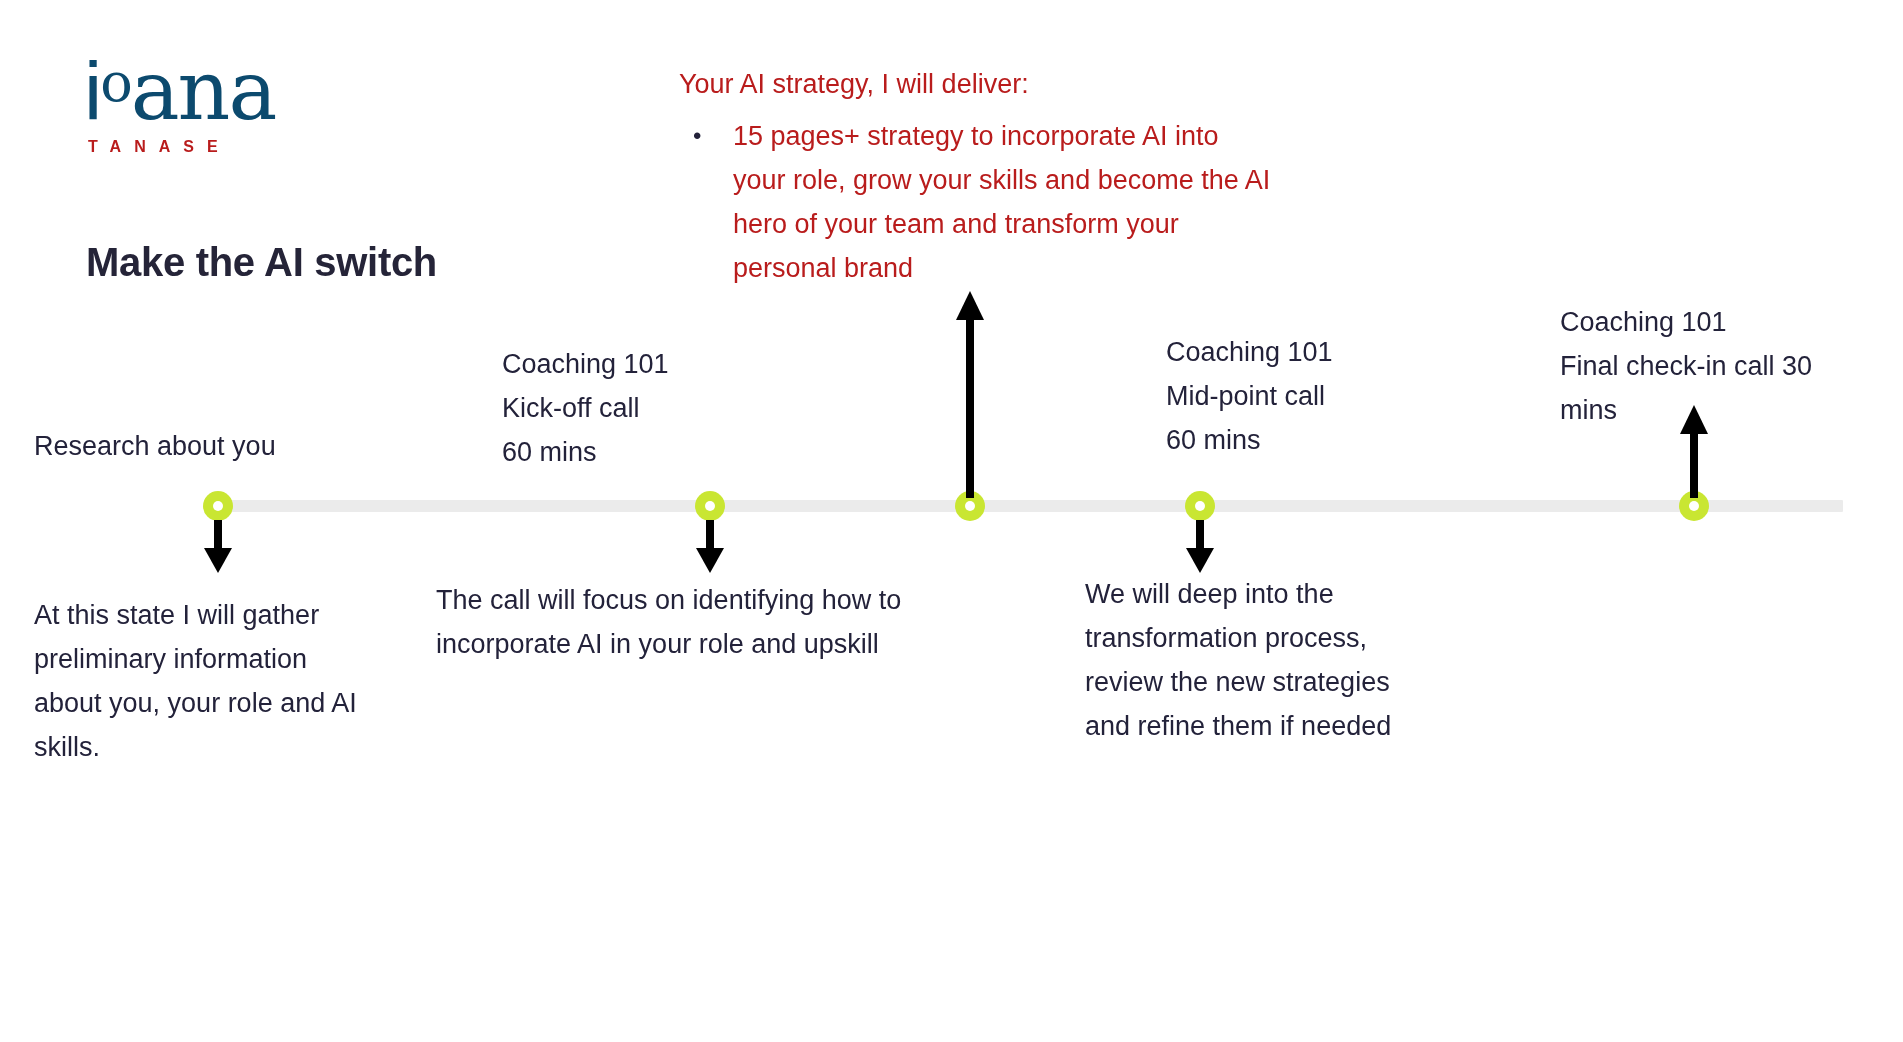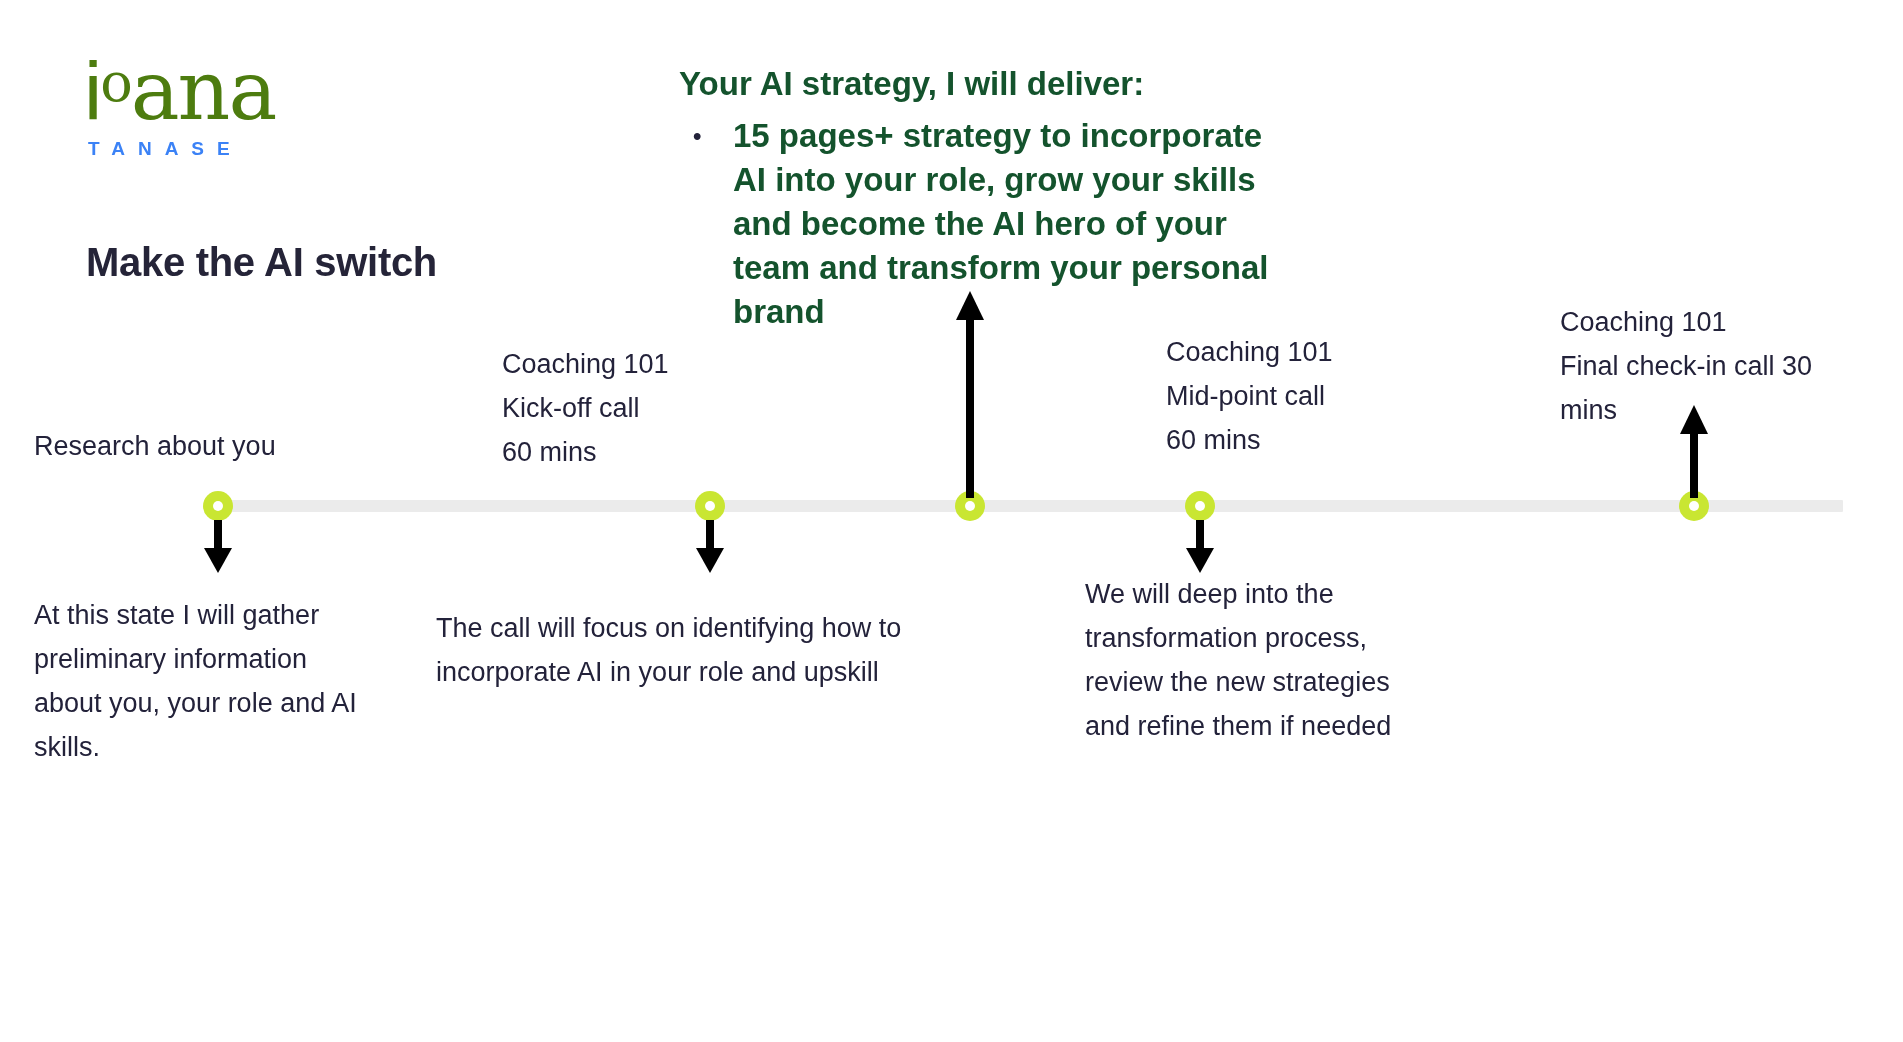--- a/index.html
+++ b/index.html
@@ -23,37 +23,37 @@
     left: 84px;
     top: 42px;
     width: 270px;
     height: 130px;
   }
   #logo-word {
     font-family: "DejaVu Serif", serif;
     font-size: 82px;
     line-height: 82px;
     letter-spacing: -2px;
-    color: #4d7c0f;
+    color: #0c4a6e;
     font-weight: 400;
   }
   #logo-word .lw-i { font-family: "Liberation Sans", sans-serif; font-weight: 300; }
   #logo-word .lw-o {
     font-size: 54px;
     vertical-align: 18px;
     font-family: "DejaVu Serif", serif;
   }
   #logo-sub {
     margin-top: 6px;
     margin-left: 4px;
     font-family: "Liberation Sans", sans-serif;
-    font-size: 19px;
+    font-size: 16px;
     font-weight: 700;
     letter-spacing: 13px;
-    color: #3b82f6;
+    color: #b91c1c;
   }
 
   
   #headline {
     position: absolute;
     left: 86px;
     top: 240px;
     font-size: 40px;
     font-weight: 700;
     letter-spacing: -0.3px;
@@ -108,24 +108,23 @@
     color: #23223a;
     white-space: pre-line;
   }
 
   
   #callout {
     position: absolute;
     left: 679px;
     top: 62px;
     width: 600px;
-    font-size: 33px;
+    font-size: 27px;
     line-height: 44px;
-    color: #14532d;
-    font-weight: bold;
+    color: #b91c1c;
   }
   #callout-heading { white-space: pre-line; }
   #callout-list {
     margin: 8px;
     padding: 0;
     list-style: none;
   }
   #callout-list li {
     position: relative;
     padding-left: 46px;
@@ -210,15 +209,15 @@
 <div class="tl-text" style="left:1166px; top:330px; width:300px;">Coaching 101
 Mid-point call
 60 mins</div>
 
 <div class="tl-text" style="left:1560px; top:300px; width:350px;">Coaching 101
 Final check-in call 30
 mins</div>
 
 <div class="tl-text" style="left:34px; top:578px; width:340px;margin-top:15px;">At this state I will gather preliminary information about you, your role and AI skills.</div>
 
-<div class="tl-text" style="left:436px; top:606px; width:500px;">The call will focus on identifying how to incorporate AI in your role and upskill</div>
+<div class="tl-text" style="left:436px; top:578px; width:500px;">The call will focus on identifying how to incorporate AI in your role and upskill</div>
 
 <div class="tl-text" style="left:1085px; top:572px; width:330px;">We will deep into the transformation process, review the new strategies and refine them if needed</div>
 
 </body></html>

